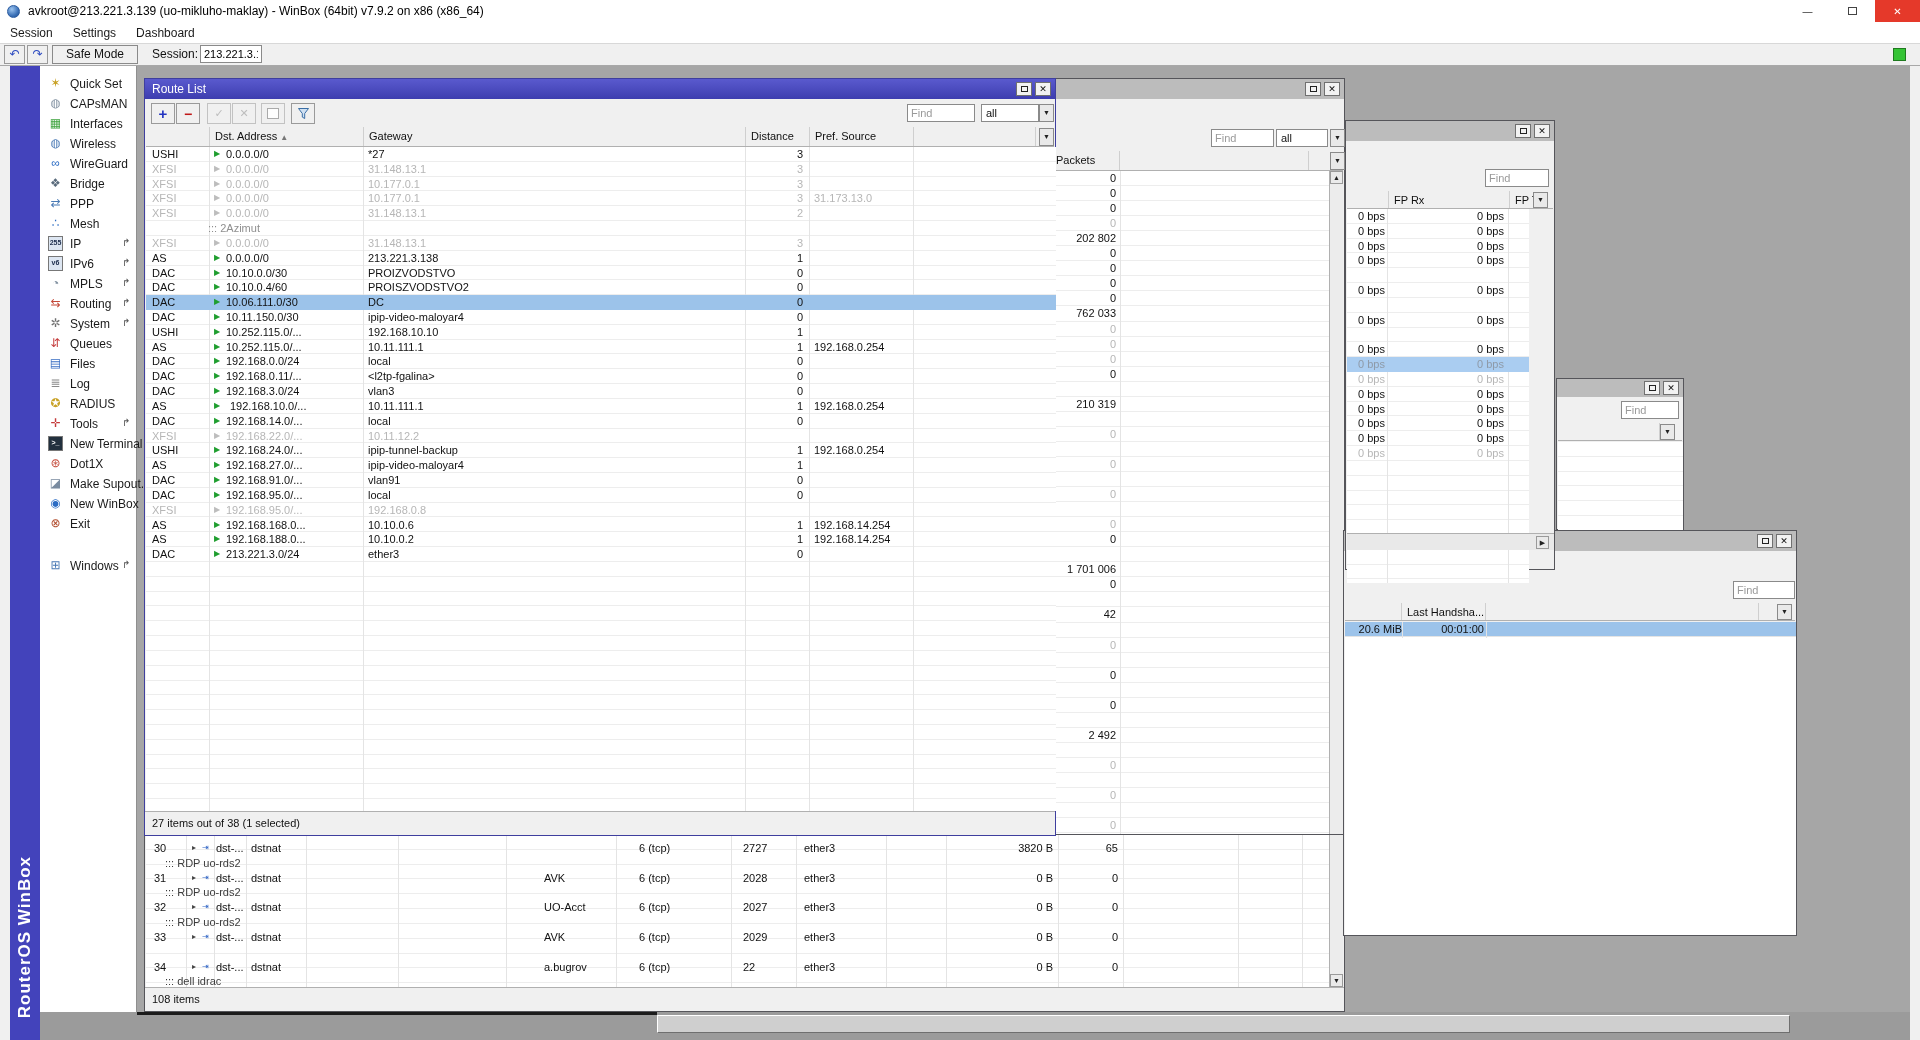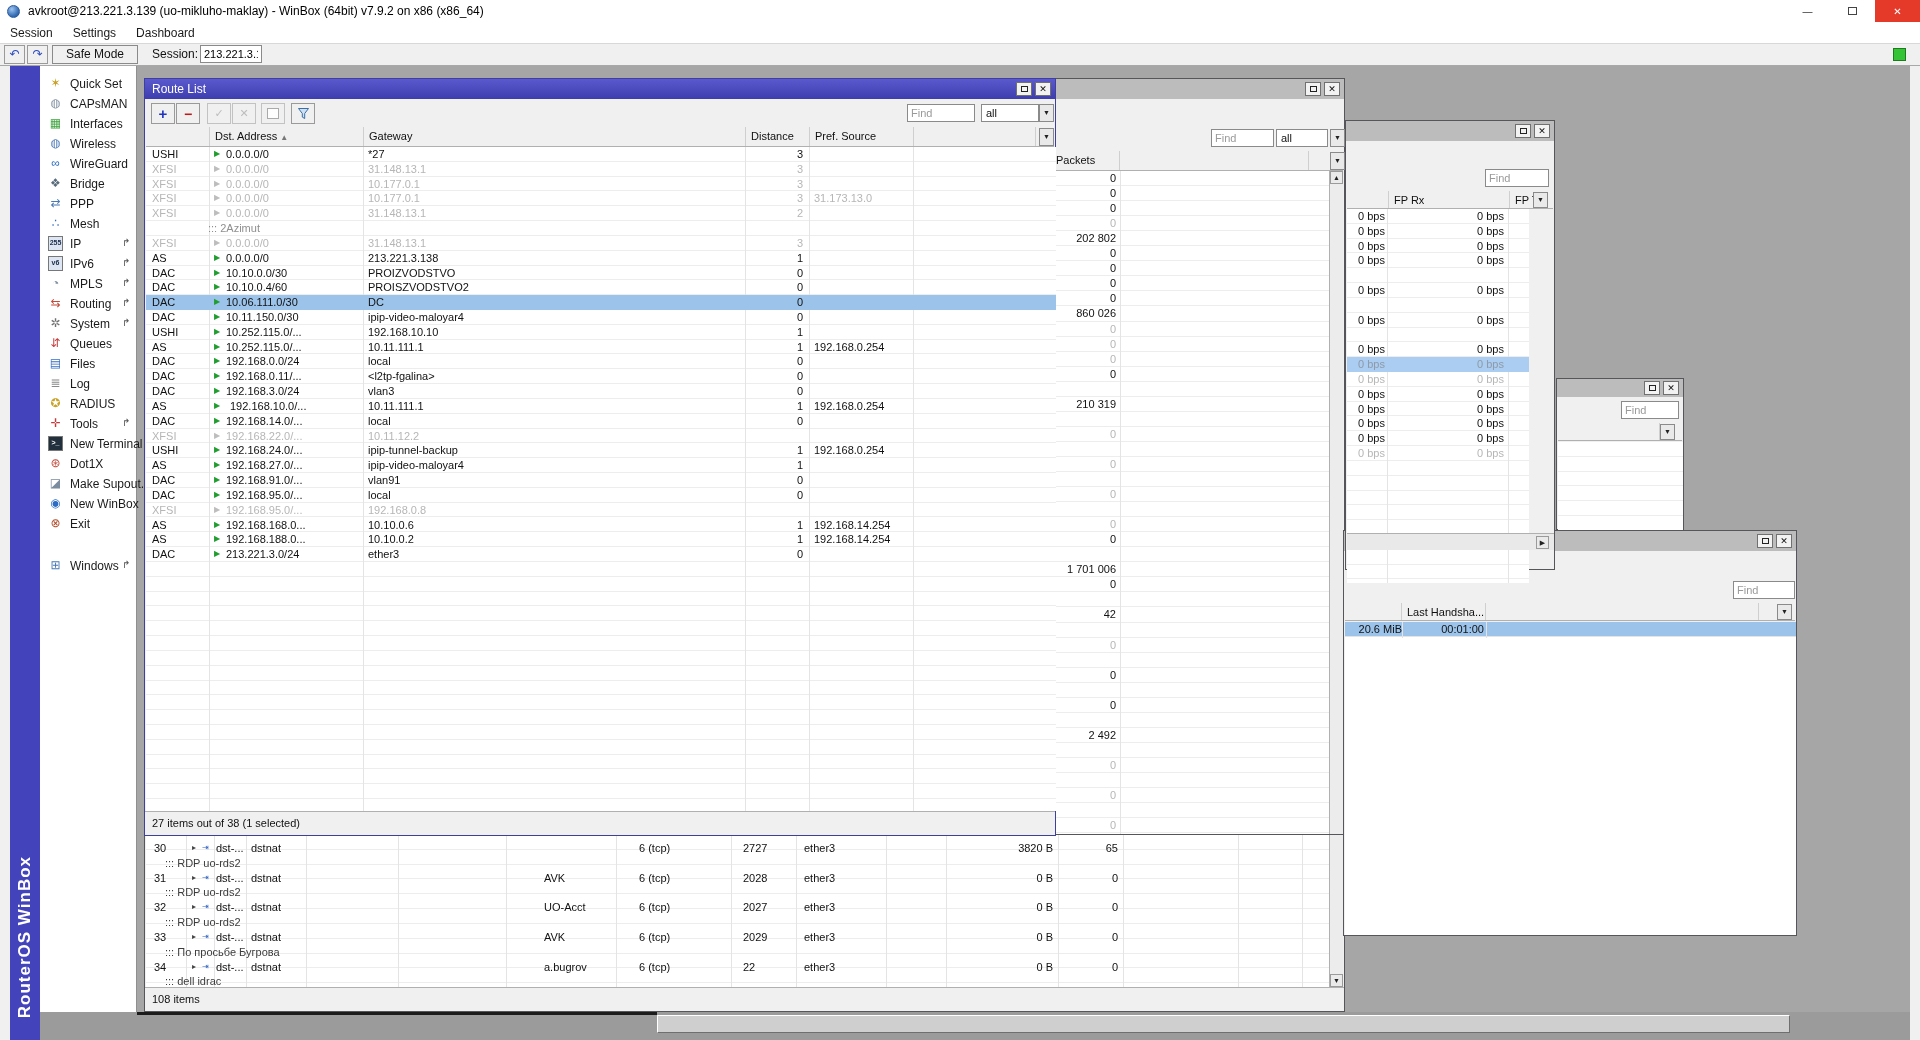--- a/index.html
+++ b/index.html
@@ -261,21 +261,21 @@
         <div class="lrow" style="top: 90.3px;">
           <div class="c r" style="left: 4px; width: 62px;">0</div>
         </div>
         <div class="lrow" style="top: 105.35px;">
           <div class="c r" style="left: 4px; width: 62px;">0</div>
         </div>
         <div class="lrow" style="top: 120.4px;">
           <div class="c r" style="left: 4px; width: 62px;">0</div>
         </div>
         <div class="lrow" style="top: 135.45px;">
-          <div class="c r" style="left: 4px; width: 62px;">860 026</div>
+          <div class="c r" style="left: 4px; width: 62px;">762 033</div>
         </div>
         <div class="lrow dim" style="top: 150.5px;">
           <div class="c r" style="left: 4px; width: 62px;">0</div>
         </div>
         <div class="lrow dim" style="top: 165.55px;">
           <div class="c r" style="left: 4px; width: 62px;">0</div>
         </div>
         <div class="lrow dim" style="top: 180.6px;">
           <div class="c r" style="left: 4px; width: 62px;">0</div>
         </div>
@@ -427,23 +427,20 @@
           <div class="c arrw" style="left: 56px; color: rgb(45, 98, 196);">⇥</div>
           <div class="c" style="left: 70px;">dst-...</div>
           <div class="c" style="left: 105px;">dstnat</div>
           <div class="c" style="left: 398px;">AVK</div>
           <div class="c" style="left: 493px;">6 (tcp)</div>
           <div class="c" style="left: 597px;">2029</div>
           <div class="c" style="left: 658px;">ether3</div>
           <div class="c r" style="left: 807px; width: 100px;">0 B</div>
           <div class="c r" style="left: 892px; width: 80px;">0</div>
         </div>
-        <div class="lrow" style="top: 109.74px;">
-          <div class="c cmnt2" style="left: 19px;">::: По просьбе Бугрова</div>
-        </div>
         <div class="lrow" style="top: 124.56px;">
           <div class="c" style="left: 8px;">34</div>
           <div class="c arrw" style="left: 46px; color: rgb(68, 68, 68);">▸</div>
           <div class="c arrw" style="left: 56px; color: rgb(45, 98, 196);">⇥</div>
           <div class="c" style="left: 70px;">dst-...</div>
           <div class="c" style="left: 105px;">dstnat</div>
           <div class="c" style="left: 398px;">a.bugrov</div>
           <div class="c" style="left: 493px;">6 (tcp)</div>
           <div class="c" style="left: 597px;">22</div>
           <div class="c" style="left: 658px;">ether3</div>

